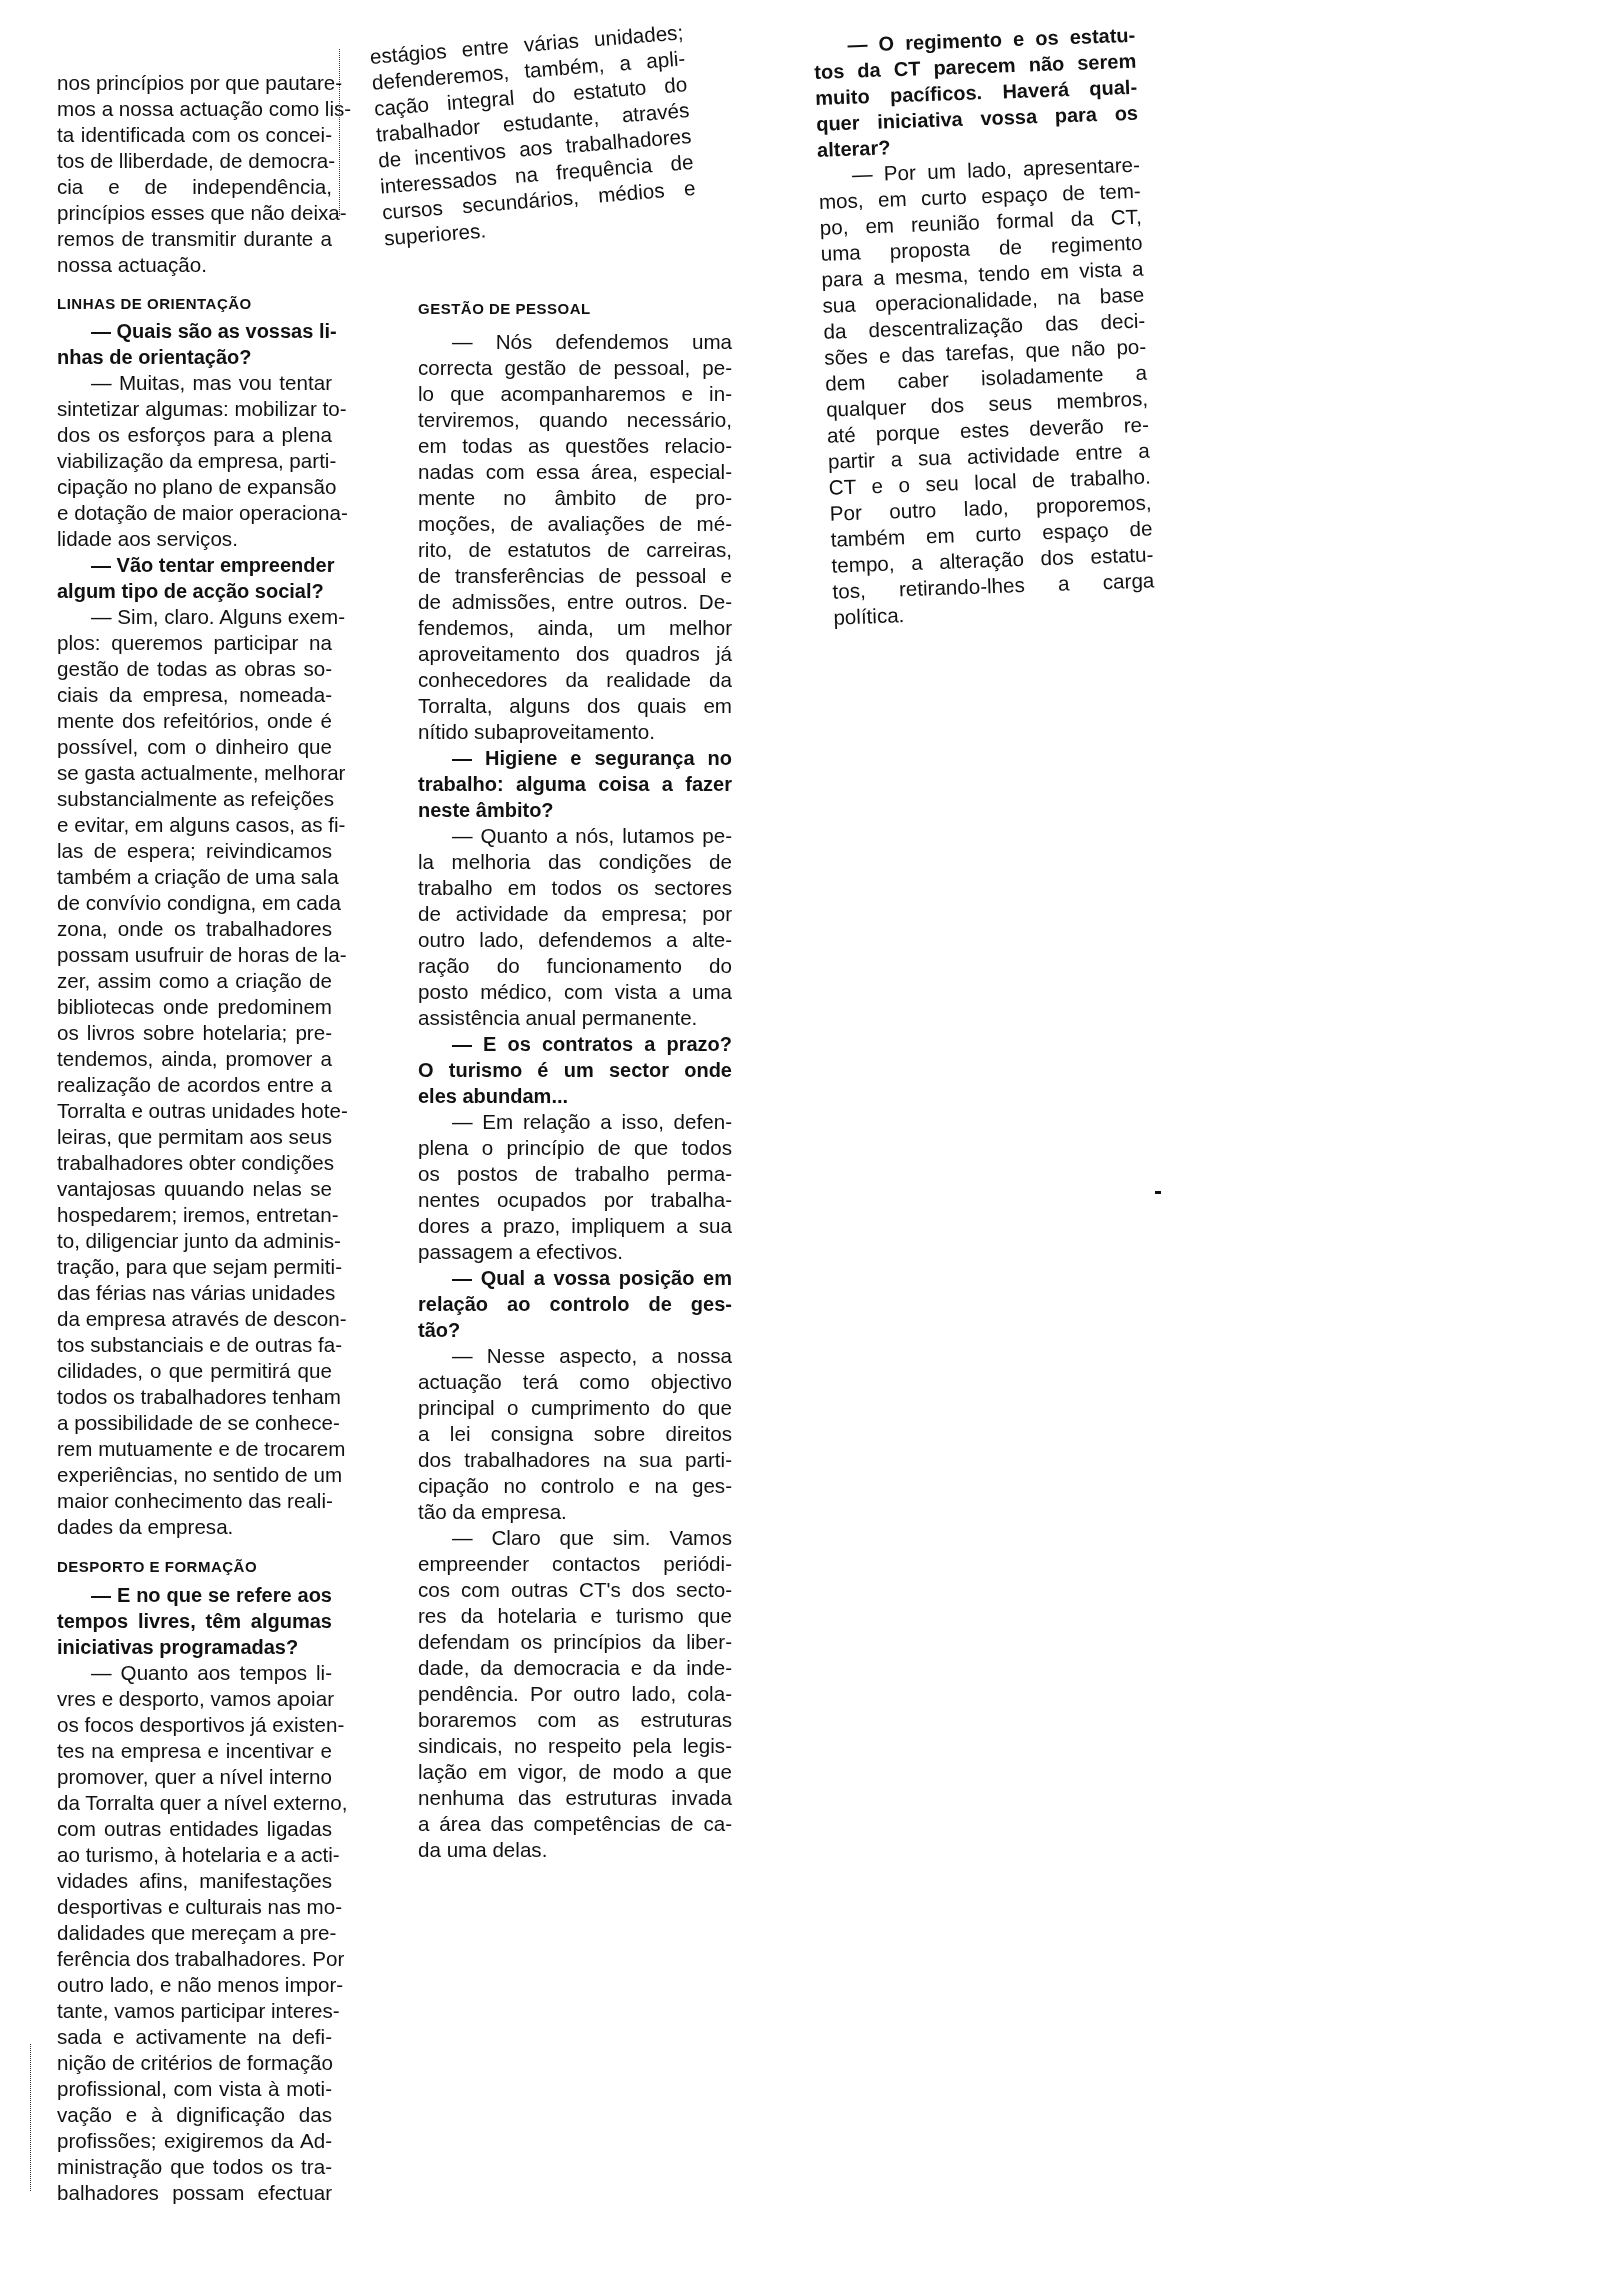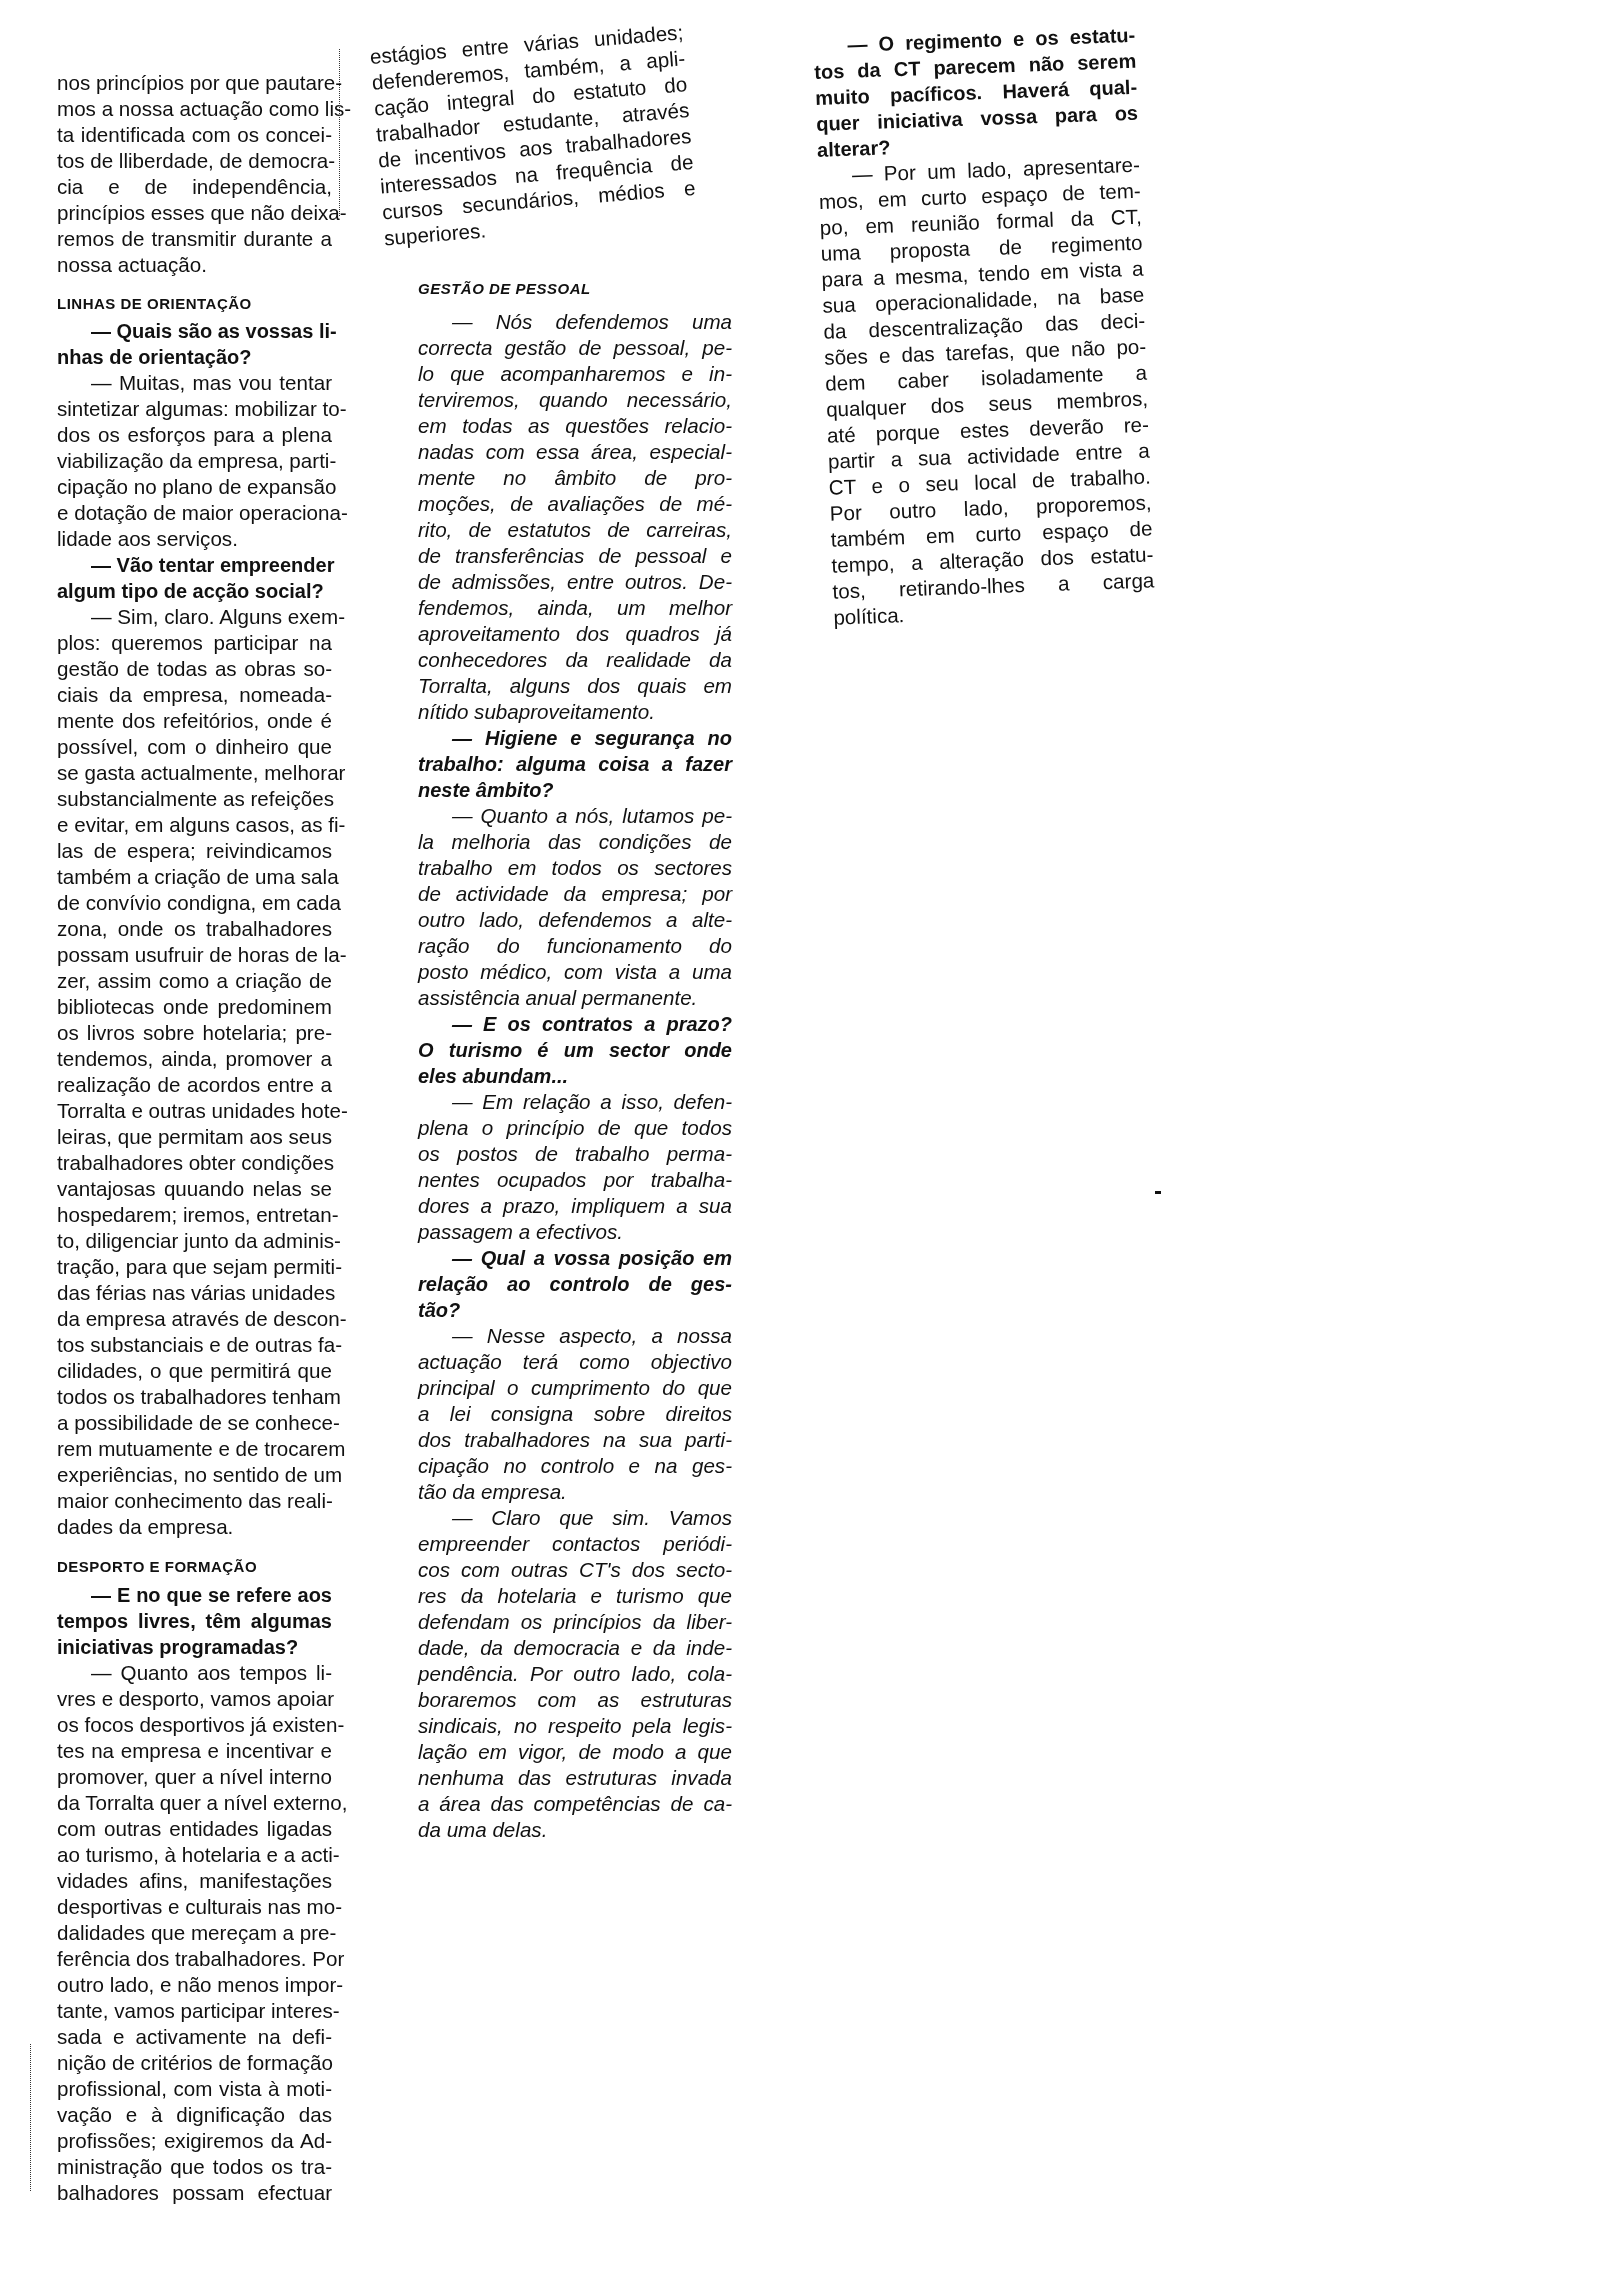--- a/index.html
+++ b/index.html
@@ -122,21 +122,21 @@
       <span class="l">estágios entre várias unidades;</span>
       <span class="l">defenderemos, também, a apli-</span>
       <span class="l">cação integral do estatuto do</span>
       <span class="l">trabalhador estudante, através</span>
       <span class="l">de incentivos aos trabalhadores</span>
       <span class="l">interessados na frequência de</span>
       <span class="l">cursos secundários, médios e</span>
       <span class="l last">superiores.</span>
     </div>
 </div>
-<div class="col" style="left:418px; top:274px; width:314px;font-style:italic;">
+<div class="col" style="left:418px; top:294px; width:314px;">
   <div class="h" style="margin-bottom:5.9px;">GESTÃO DE PESSOAL</div>
   <div class="p">
       <span class="l" style="padding-left: 34px;">— Nós defendemos uma</span>
       <span class="l">correcta gestão de pessoal, pe-</span>
       <span class="l">lo que acompanharemos e in-</span>
       <span class="l">terviremos, quando necessário,</span>
       <span class="l">em todas as questões relacio-</span>
       <span class="l">nadas com essa área, especial-</span>
       <span class="l">mente no âmbito de pro-</span>
       <span class="l">moções, de avaliações de mé-</span>

